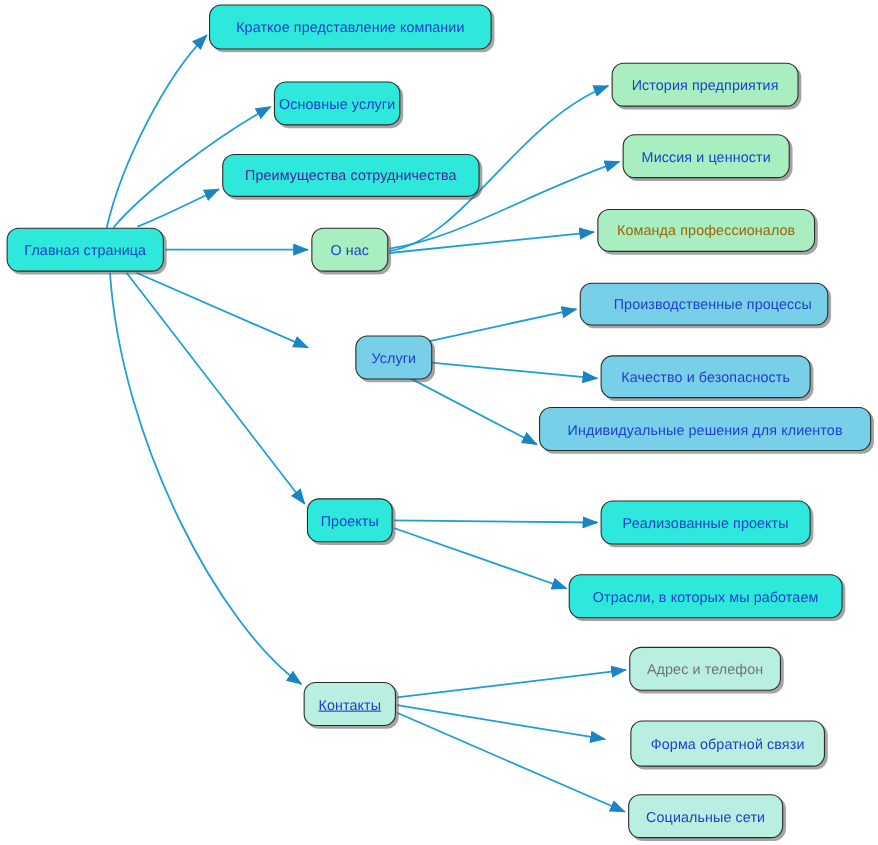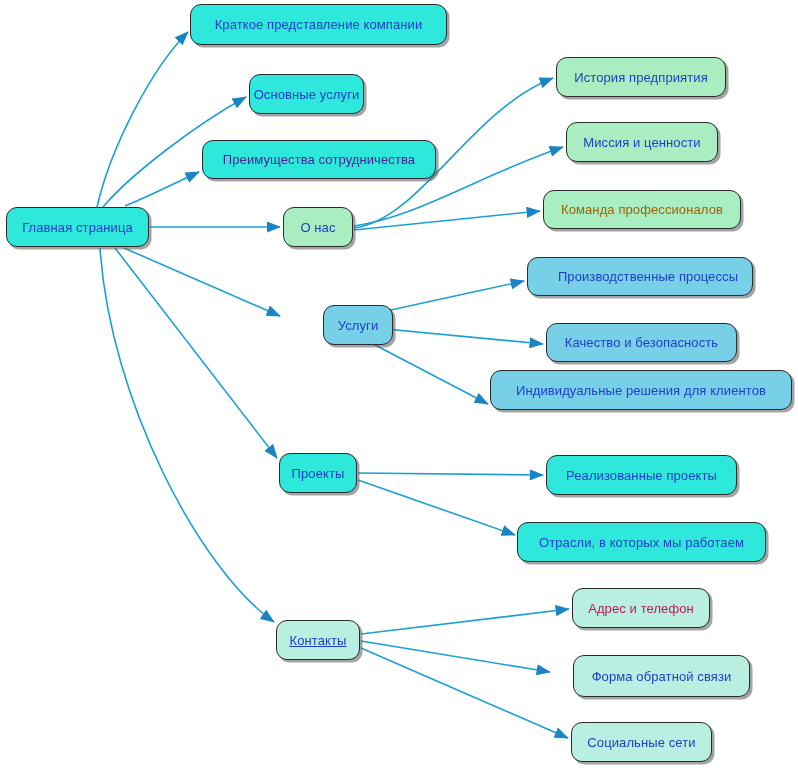--- a/index.html
+++ b/index.html
@@ -118,21 +118,21 @@
       <div class="node" style="left: 490px; top: 370px; width: 302px; height: 40px; background: rgb(120, 207, 232); border-color: rgb(43, 43, 43);">
         <span style="color: rgb(32, 64, 200);">Индивидуальные решения для клиентов</span>
       </div>
       <div class="node" style="left: 546px; top: 455px; width: 191px; height: 40px; background: rgb(46, 232, 220); border-color: rgb(43, 43, 43);">
         <span style="color: rgb(32, 64, 200);">Реализованные проекты</span>
       </div>
       <div class="node" style="left: 517px; top: 522px; width: 249px; height: 40px; background: rgb(46, 232, 220); border-color: rgb(43, 43, 43);">
         <span style="color: rgb(32, 64, 200);">Отрасли, в которых мы работаем</span>
       </div>
       <div class="node" style="left: 572px; top: 588px; width: 138px; height: 40px; background: rgb(184, 239, 224); border-color: rgb(43, 43, 43);">
-        <span style="color: #be185d;">Адрес и телефон</span>
+        <span style="color: #737373;">Адрес и телефон</span>
       </div>
       <div class="node" style="left: 553px; top: 655px; width: 177px; height: 42px; background: rgb(184, 239, 224); border-color: rgb(43, 43, 43); margin-left: 20px;">
         <span style="color: rgb(32, 64, 200);">Форма обратной связи</span>
       </div>
       <div class="node" style="left: 571px; top: 722px; width: 141px; height: 40px; background: rgb(184, 239, 224); border-color: rgb(43, 43, 43);">
         <span style="color: rgb(32, 64, 200);">Социальные сети</span>
       </div>
     </div>
 </div>
 

